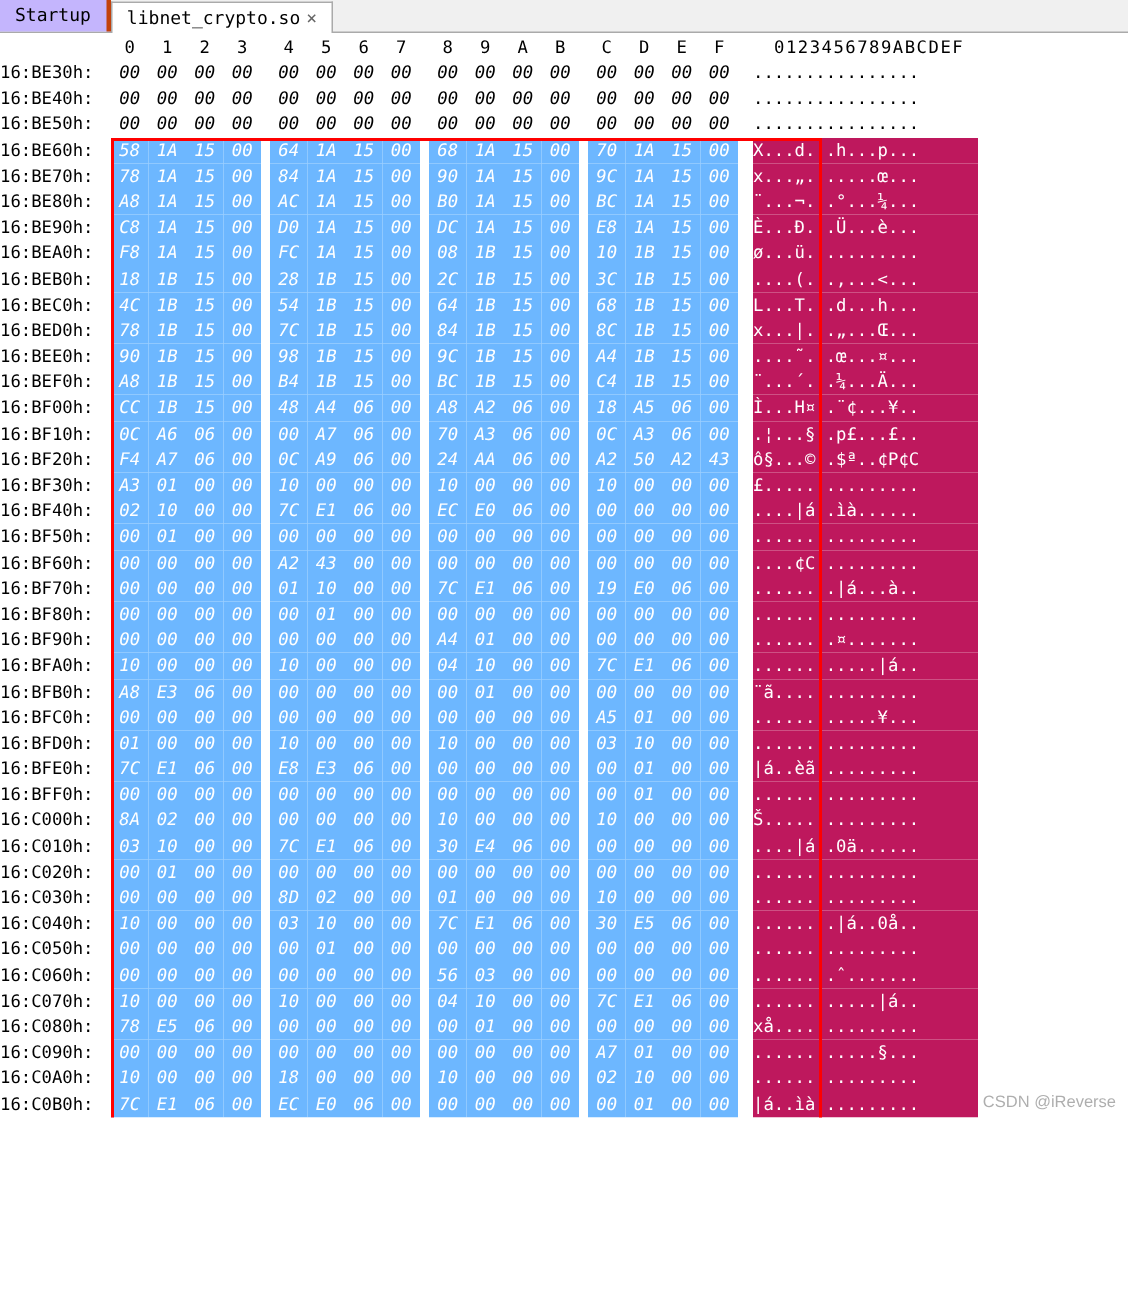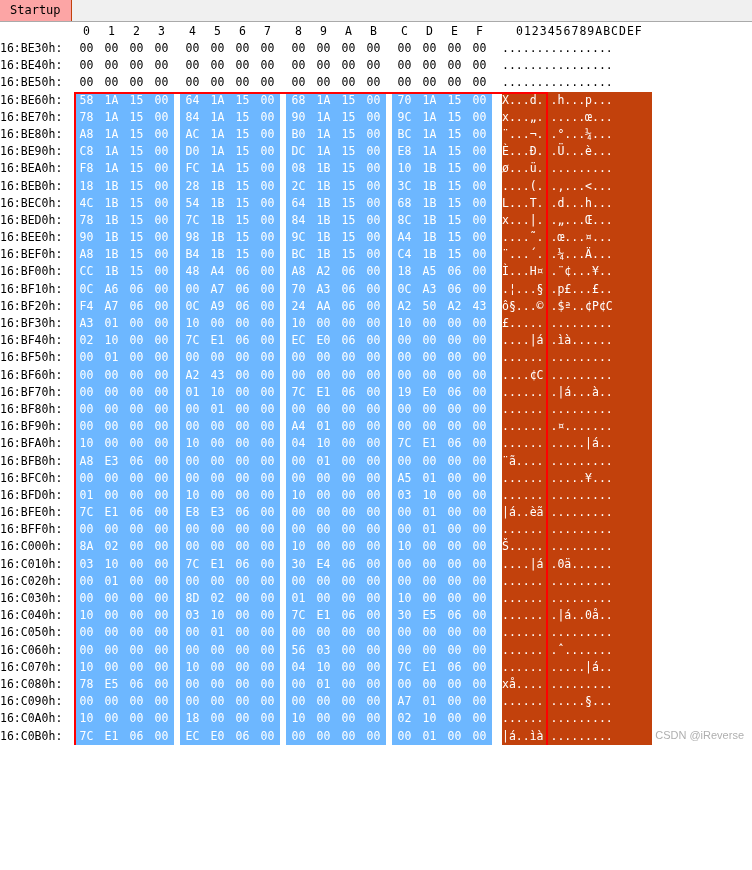--- a/index.html
+++ b/index.html
@@ -11,23 +11,23 @@
     overflow: hidden;
   }
   .tabs {
     display: flex;
     height: 22px;
     border-bottom: 1px solid #aaa;
     background: #f0f0f0;
   }
   .tab {
     padding: 3px 10px;
-    border-right: 1px solid #c2410c;
+    border-right: 3px solid #c2410c;
     font-size: 12px;
-    background: #fca5a5;
+    background: #c4b5fd;
     cursor: pointer;
   }
   .tab.active {
     background: #fff;
     font-weight: normal;
     border-top: 1px solid #aaa;
     border-left: 1px solid #aaa;
     border-right: 1px solid #aaa;
     position: relative;
     top: 1px;
@@ -66,39 +66,40 @@
   }
   .addr {
     width: 74px;
     text-align: left;
     padding-right: 4px;
     color: #000;
     white-space: pre;
   }
   .hexbytes {
     display: flex;
+    font-style: italic;
   }
   .byte {
     width: 25px;
     text-align: center;
     color: #000;
   }
   .byte.sel {
     background: #6db7ff;
     color: #fff;
   }
   .grp-gap { width: 6px; }
   .ascii {
     margin-left: 10px;
     white-space: pre;
     color: #000;
     width: 150px;
   }
   .ascii.sel {
-    background: #c2410c;
+    background: #be185d;
     color: #fff;
   }
   .redbox {
     position: absolute;
     border: 2px solid red;
     left: 74px;
     top: 70px;
     width: 474px;
     height: 790px;
     pointer-events: none;
@@ -110,20 +111,21 @@
     color: rgba(120,120,120,0.6);
     font-size: 11px;
     font-family: sans-serif;
   }
 </style>
 </head>
 <body>
 
 <div class="tabs" id="tabs-container">
     <div class="tab">Startup</div>
+    <div class="tab active">libnet_crypto.so<span class="close">×</span></div>
   </div>
 
 <div class="hexview">
   <div class="headerrow" id="headerrow">
       <div class="hexcol">0</div>
       <div class="hexcol">1</div>
       <div class="hexcol">2</div>
       <div class="hexcol">3</div>
       <div class="gap"></div>
       <div class="hexcol">4</div>

